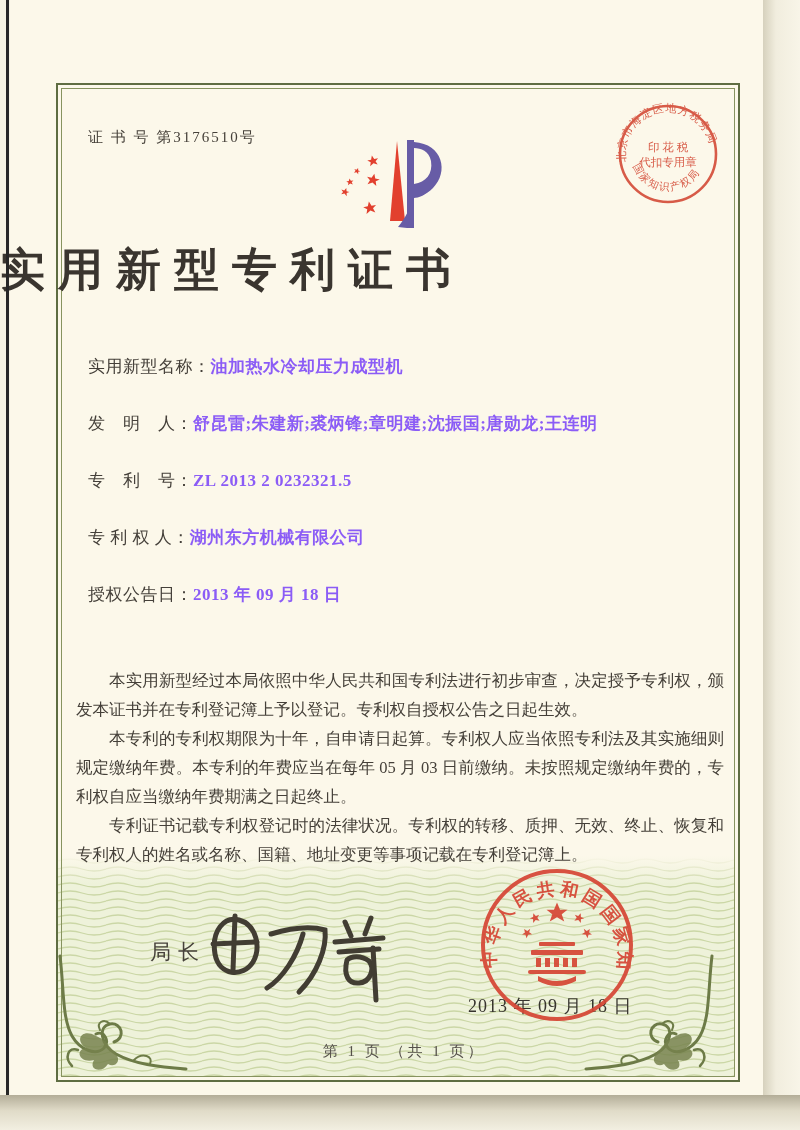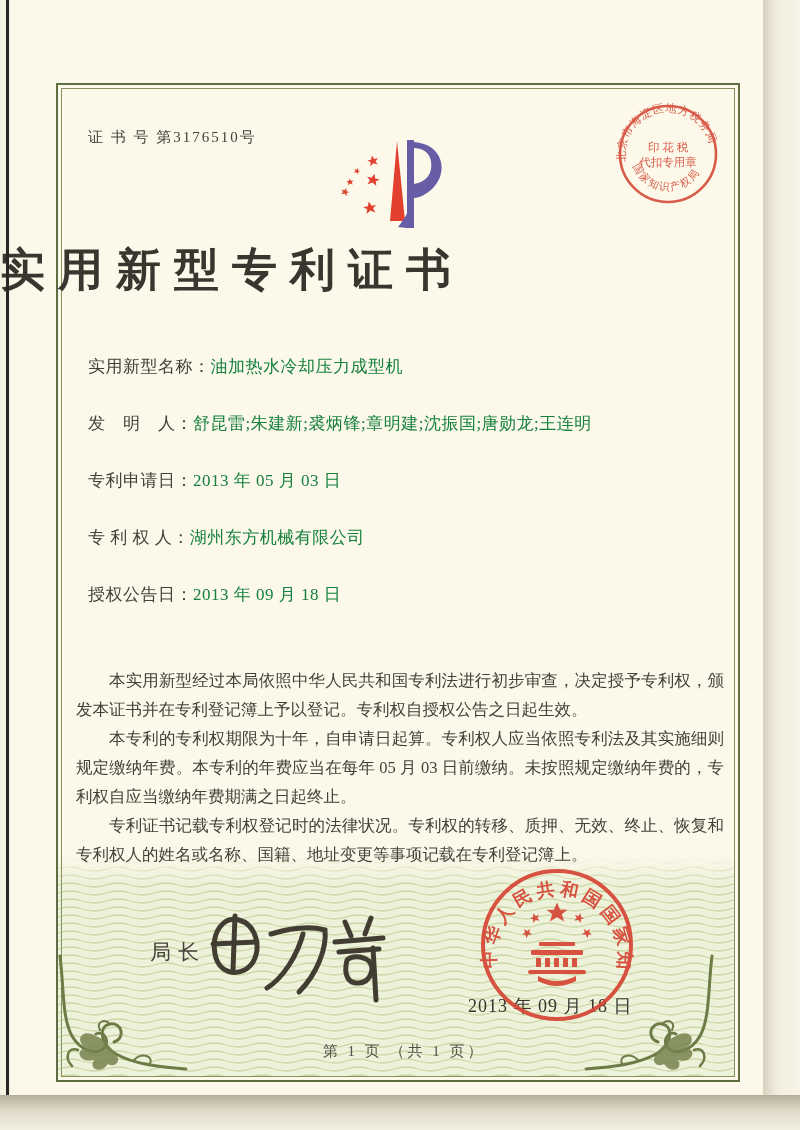--- a/index.html
+++ b/index.html
@@ -17,21 +17,21 @@
   .corner{position:absolute;width:150px;height:135px;}
   .corner.bl{left:38px;top:948px;}
   .corner.br{left:584px;top:948px;transform:scaleX(-1);}
   .cert-no{position:absolute;left:88px;top:128px;font-size:15px;letter-spacing:2px;color:#46413a;}
   .logo{position:absolute;left:335px;top:136px;width:120px;height:100px;}
   .title{position:absolute;left:0;top:240px;width:792px;text-align:left;font-size:45px;
          font-weight:600;letter-spacing:13px;color:#3a352f;}
   .fields{position:absolute;left:88px;top:352px;width:620px;font-size:17px;}
   .field-row{margin-bottom:27px;line-height:30px;letter-spacing:0.5px;}
   .field-row .lbl{color:#45403a;margin-top:25px;}
-  .field-row .val{color:#15803d;}
+  .field-row .val{color:#8b5cf6;font-weight:bold;}
   .body-text{position:absolute;left:76px;top:666px;width:648px;font-size:16.5px;
              line-height:29px;text-align:justify;color:#454039;}
   .body-text p{margin:0;text-indent:2em;}
   .director{position:absolute;left:150px;top:938px;font-size:21px;letter-spacing:7px;color:#46413a;}
   .signature{position:absolute;left:203px;top:902px;width:185px;height:104px;}
   .visually-hidden{position:absolute;width:1px;height:1px;overflow:hidden;clip:rect(0 0 0 0);white-space:nowrap;}
   .stamp-tax{position:absolute;left:612px;top:98px;width:112px;height:112px;opacity:.93;}
   .stamp-sipo{position:absolute;left:478px;top:866px;width:158px;height:158px;opacity:.92;}
   .seal-date{position:absolute;left:468px;top:994px;width:190px;font-size:18px;
              letter-spacing:1px;color:#37342e;}
@@ -119,21 +119,21 @@
     <text font-size="10.5" fill="#d5503c" letter-spacing="1.5">
       <textPath href="#taxBot" startOffset="4">国家知识产权局</textPath>
     </text>
     <text x="56" y="53" font-size="11.5" fill="#d5503c" text-anchor="middle">印 花 税</text>
     <text x="56" y="68" font-size="11.5" fill="#d5503c" text-anchor="middle">代扣专用章</text>
   </svg>
 
   <div class="fields">
     <div class="field-row"><span class="lbl">实用新型名称：</span><span class="val">油加热水冷却压力成型机</span></div>
     <div class="field-row"><span class="lbl">发　明　人：</span><span class="val">舒昆雷;朱建新;裘炳锋;章明建;沈振国;唐勋龙;王连明</span></div>
-    <div class="field-row"><span class="lbl">专利申请日：</span><span class="val">2013 年 05 月 03 日</span></div>
+    <div class="field-row"><span class="lbl">专　利　号：</span><span class="val">ZL 2013 2 0232321.5</span></div>
     <div class="field-row"><span class="lbl">专 利 权 人：</span><span class="val">湖州东方机械有限公司</span></div>
     <div class="field-row"><span class="lbl">授权公告日：</span><span class="val">2013 年 09 月 18 日</span></div>
   </div>
 
   <div class="body-text">
     <p>本实用新型经过本局依照中华人民共和国专利法进行初步审查，决定授予专利权，颁发本证书并在专利登记簿上予以登记。专利权自授权公告之日起生效。</p>
     <p>本专利的专利权期限为十年，自申请日起算。专利权人应当依照专利法及其实施细则规定缴纳年费。本专利的年费应当在每年 05 月 03 日前缴纳。未按照规定缴纳年费的，专利权自应当缴纳年费期满之日起终止。</p>
     <p>专利证书记载专利权登记时的法律状况。专利权的转移、质押、无效、终止、恢复和专利权人的姓名或名称、国籍、地址变更等事项记载在专利登记簿上。</p>
   </div>
 

